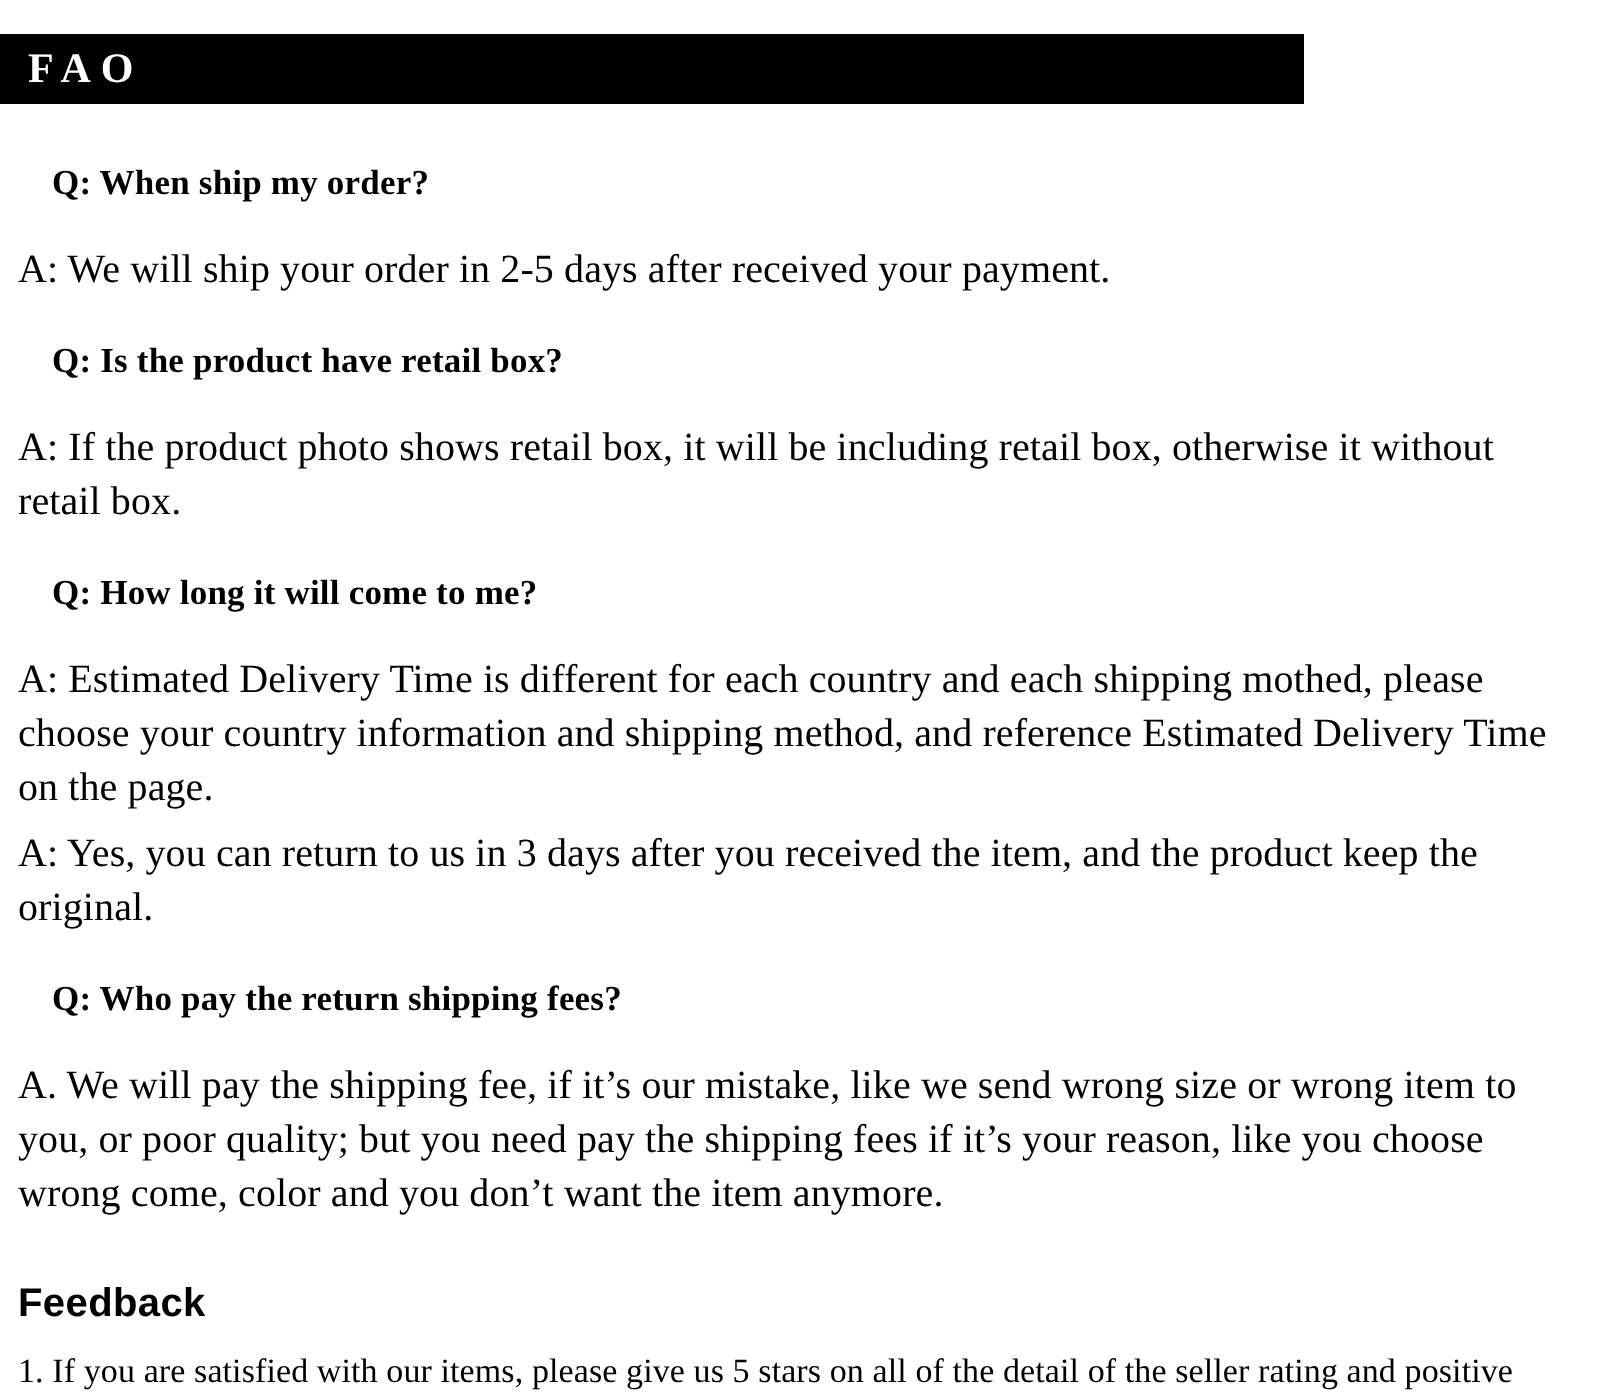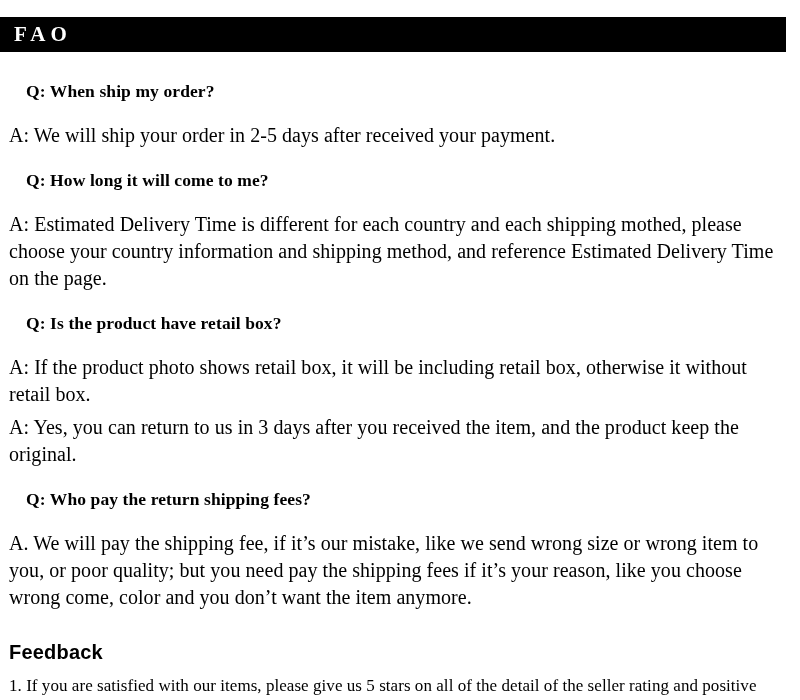--- a/index.html
+++ b/index.html
@@ -19,21 +19,21 @@
     width: 800px;
     height: 700px;
     background: #ffffff;
   }
 
   
   .title-bar {
     position: absolute;
     left: 0;
     top: 17px;
-    width: 786px;
+    width: 652px;
     height: 35px;
     background: #000000;
   }
   .title-bar-text {
     position: absolute;
     left: 14px;
     top: 7px;
     color: #ffffff;
     font-family: "Liberation Serif", "DejaVu Serif", serif;
     font-weight: bold;
@@ -105,27 +105,27 @@
   </div>
 
   <div class="content">
 
     <div class="qa-block">
       <p class="q-line">Q: When ship my order?</p>
       <p class="a-line">A: We will ship your order in 2-5 days after received your payment.</p>
     </div>
 
     <div class="qa-block">
-      <p class="q-line">Q: How long it will come to me?</p>
-      <p class="a-line">A: Estimated Delivery Time is different for each country and each shipping mothed, please choose your country information and shipping method, and reference Estimated Delivery Time on the page.</p>
+      <p class="q-line">Q: Is the product have retail box?</p>
+      <p class="a-line">A: If  the product photo shows retail box, it will be including retail box, otherwise it without retail box.</p>
     </div>
 
     <div class="qa-block">
-      <p class="q-line">Q: Is the product have retail box?</p>
-      <p class="a-line">A: If  the product photo shows retail box, it will be including retail box, otherwise it without retail box.</p>
+      <p class="q-line">Q: How long it will come to me?</p>
+      <p class="a-line">A: Estimated Delivery Time is different for each country and each shipping mothed, please choose your country information and shipping method, and reference Estimated Delivery Time on the page.</p>
     </div>
 
     <div class="qa-block">
       <p class="a-line">A: Yes, you can return to us in 3 days after you received the item, and the product keep the original.</p>
     </div>
 
     <div class="qa-block">
       <p class="q-line">Q: Who pay the return shipping fees?</p>
       <p class="a-line">A. We will pay the shipping fee, if  it’s our mistake, like we send wrong size or wrong item to you, or poor quality; but you need pay the shipping fees if  it’s your reason, like you choose wrong come, color and you don’t want the item anymore.</p>
     </div>

